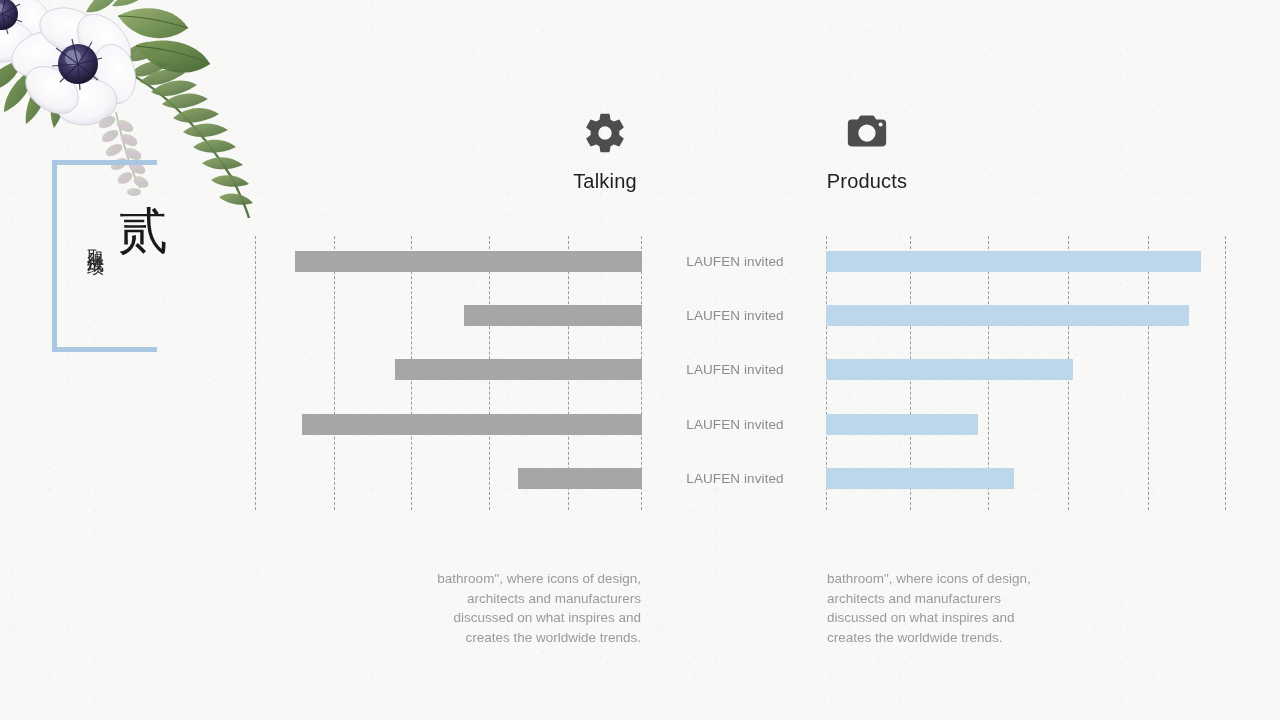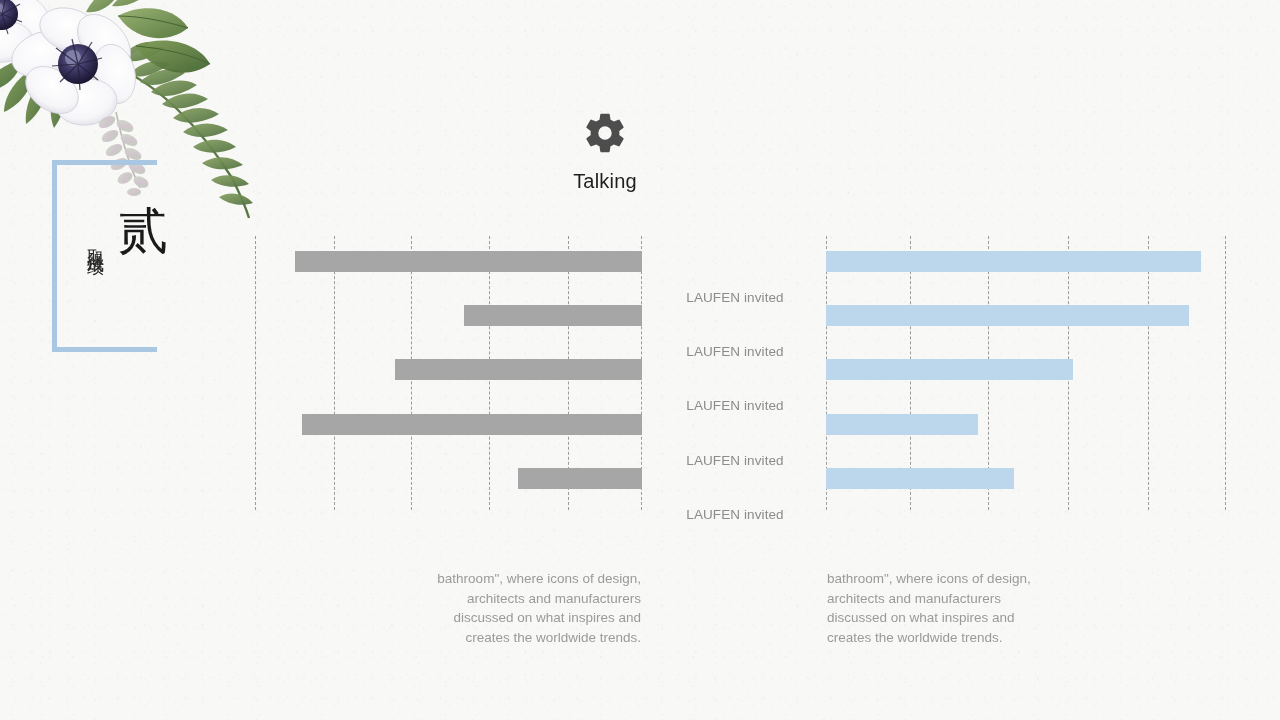--- a/index.html
+++ b/index.html
@@ -162,21 +162,20 @@
   }
   .center-label {
     position: absolute;
     left: 0;
     width: 150px;
     text-align: center;
     font-size: 13.5px;
     color: #8c8c8c;
     letter-spacing: 0.1px;
     white-space: nowrap;
-    margin-top: 36px;
   }
 
   
   .caption {
     position: absolute;
     top: 569px;
     width: 228px;
     font-size: 13.5px;
     line-height: 19.5px;
     color: #9a9a9a;
@@ -328,20 +327,30 @@
 
   <div class="col-head" id="head-talking">
     <span class="icon">
       <svg width="46" height="46" viewBox="0 0 24 24" fill="#4d4d4d" xmlns="http://www.w3.org/2000/svg">
         <path d="M19.43 12.98c.04-.32.07-.64.07-.98s-.03-.66-.07-.98l2.11-1.65a.5.5 0 0 0 .12-.64l-2-3.46a.5.5 0 0 0-.61-.22l-2.49 1a7.3 7.3 0 0 0-1.69-.98l-.38-2.65A.49.49 0 0 0 14 2h-4a.49.49 0 0 0-.49.42l-.38 2.65c-.61.25-1.17.58-1.69.98l-2.49-1a.5.5 0 0 0-.61.22l-2 3.46a.5.5 0 0 0 .12.64l2.11 1.65c-.04.32-.07.65-.07.98s.03.66.07.98l-2.11 1.65a.5.5 0 0 0-.12.64l2 3.46c.13.22.39.3.61.22l2.49-1c.52.4 1.08.73 1.69.98l.38 2.65c.04.24.24.42.49.42h4c.25 0 .45-.18.49-.42l.38-2.65c.61-.25 1.17-.58 1.69-.98l2.49 1c.22.08.48 0 .61-.22l2-3.46a.5.5 0 0 0-.12-.64l-2.11-1.65ZM12 15.5A3.5 3.5 0 1 1 15.5 12 3.5 3.5 0 0 1 12 15.5Z"></path>
       </svg>
     </span>
     <span class="title">Talking</span>
   </div>
 
+  <div class="col-head" id="head-products">
+    <span class="icon">
+      <svg width="46" height="46" viewBox="0 0 24 24" fill="#4d4d4d" xmlns="http://www.w3.org/2000/svg">
+        <path d="M20 5h-3.2l-1.1-1.7a1 1 0 0 0-.84-.45H9.14a1 1 0 0 0-.84.45L7.2 5H4a2 2 0 0 0-2 2v10a2 2 0 0 0 2 2h16a2 2 0 0 0 2-2V7a2 2 0 0 0-2-2Zm-8 11.5A4.5 4.5 0 1 1 16.5 12 4.5 4.5 0 0 1 12 16.5Z"></path>
+        <circle cx="12" cy="12" r="2.45" fill="#f8f8f6"></circle>
+        <circle cx="19.1" cy="7.55" r="1.05" fill="#f8f8f6"></circle>
+      </svg>
+    </span>
+    <span class="title">Products</span>
+  </div>
 
   <div class="chart-panel" id="chart-left">
     <div class="gridlines">
       <div class="gridline" style="left:0px"></div>
       <div class="gridline" style="left:79px"></div>
       <div class="gridline" style="left:156px"></div>
       <div class="gridline" style="left:234px"></div>
       <div class="gridline" style="left:313px"></div>
       <div class="gridline" style="left:386px"></div>
     </div>

